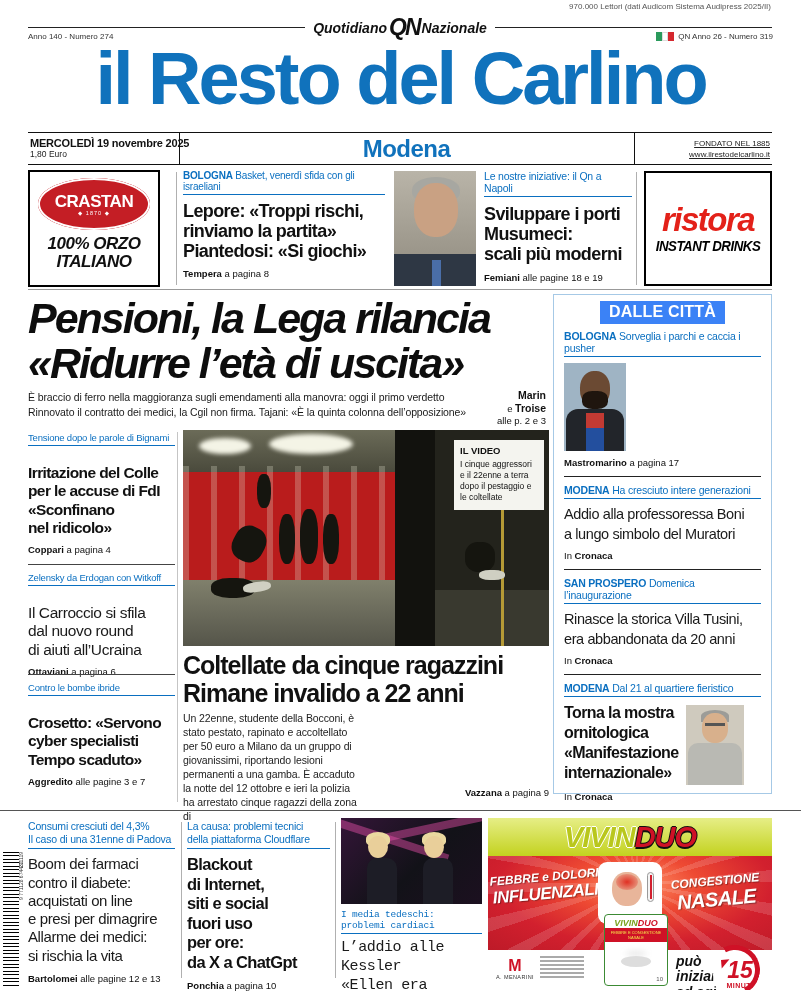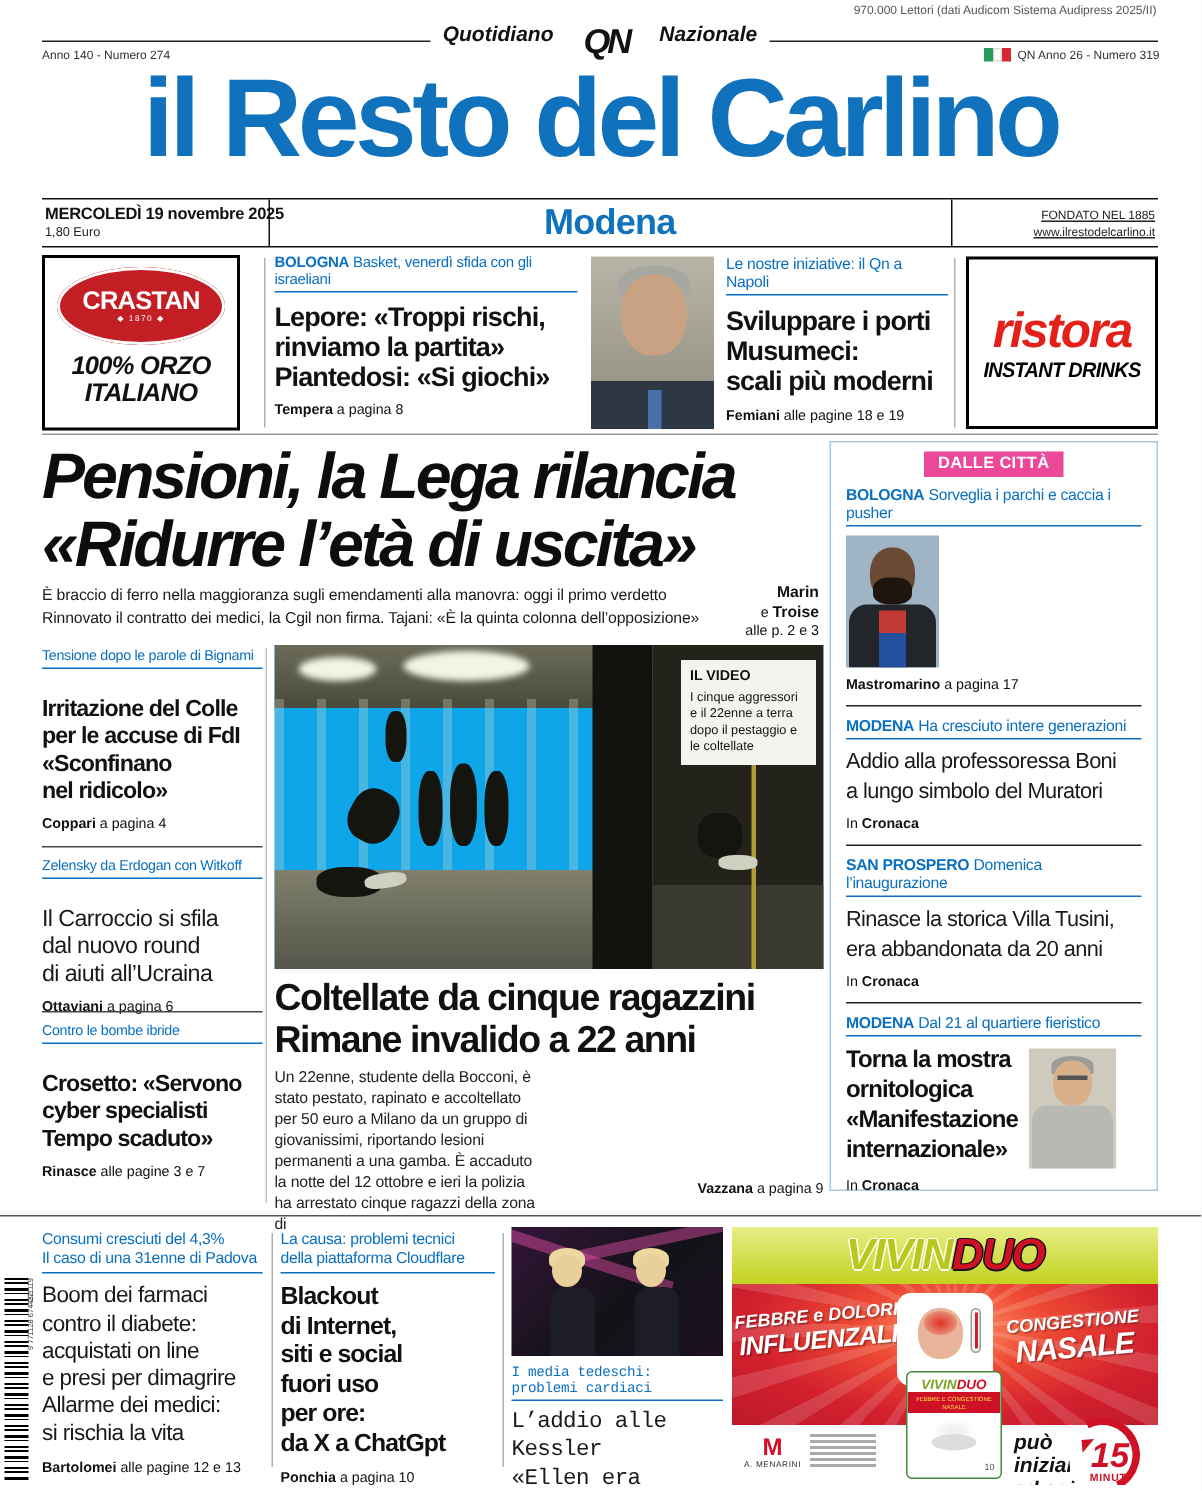--- a/index.html
+++ b/index.html
@@ -6,21 +6,21 @@
   body { background:#e8e8e8; font-family:"Liberation Sans", sans-serif; }
   #page { position:relative; width:801px; height:994px; background:#ffffff; margin:0 auto;
           overflow:hidden; color:#111; }
   .abs { position:absolute; }
   .preline { white-space:pre-line; }
 
   
   .readers { top:2px; right:30px; font-size:8px; color:#555; }
   .strap { top:14px; left:28px; width:744px; display:flex; align-items:center; gap:8px; }
   .strap .rule { flex:1; height:1px; background:#222; }
-  .strap-text { display:flex; gap:20px; font-style:italic; font-weight:bold; font-size:14px; }
+  .strap-text { display:flex; align-items:center; gap:2px; font-style:italic; font-weight:bold; font-size:14px; }
   .qn-logo { font-size:23px; letter-spacing:-2px; font-style:italic; font-weight:bold; }
   .issue-left { top:32px; left:28px; font-size:8px; color:#333; }
   .issue-right { top:32px; right:28px; font-size:8px; color:#333; display:flex; align-items:center; gap:4px; }
   .flag { display:inline-flex; }
   .flag i { width:6px; height:9px; display:inline-block; }
   .flag .g { background:#2a9a5c; } .flag .w { background:#fff; border:1px solid #ddd; } .flag .r { background:#d5282f; }
   .masthead { top:40px; left:0; width:801px; text-align:center; font-size:74px; font-weight:bold;
               letter-spacing:-3px; line-height:1.05; color:#1072bc; }
 
   
@@ -79,21 +79,21 @@
 
   
   .leftcol-item { left:28px; width:147px; }
   .leftcol-item .kicker { font-size:9.5px; }
   .leftcol-item .hl { margin-top:18px; font-size:15.5px; line-height:1.18; }
   .leftcol-item .byline { margin-top:7px; }
   .lc-div { left:28px; width:147px; height:1px; background:#444; }
   .col-div { width:1px; background:#c5c5c5; }
 
   
-  .cctv { left:183px; top:430px; width:366px; height:216px; background:#0ea5e9; overflow:hidden; }
+  .cctv { left:183px; top:430px; width:366px; height:216px; background:#b91c1c; overflow:hidden; }
   .cctv-ceiling { position:absolute; left:0; top:0; width:250px; height:42px; background:linear-gradient(#6b6b58,#4a4a3c); }
   .light { position:absolute; background:#f4f4e6; border-radius:50%; filter:blur(2px); }
   .cctv-cols { position:absolute; left:0; top:36px; width:210px; height:120px;
                background:repeating-linear-gradient(90deg, rgba(225,225,205,.28) 0 6px, rgba(0,0,0,0) 6px 28px); }
   .cctv-floor { position:absolute; left:0; top:150px; width:215px; height:66px; background:linear-gradient(#80806c,#55554a); }
   .cctv-door { position:absolute; left:212px; top:0; width:40px; height:216px; background:#12120e; }
   .cctv-right { position:absolute; left:252px; top:0; width:114px; height:216px; background:#23231c; }
   .cctv-right-floor { position:absolute; left:252px; top:160px; width:114px; height:56px; background:#39392f; }
   .cctv-rail { position:absolute; left:318px; top:40px; width:3px; height:176px; background:#b59a36; }
   .fig { position:absolute; background:#15150f; border-radius:42%; }
@@ -102,22 +102,22 @@
                   font-size:8.5px; line-height:1.3; color:#111; }
   .cctv-overlay b { display:block; font-size:9.5px; margin-bottom:2px; }
 
   
   .vid-hl { left:183px; top:652px; width:370px; font-size:25px; font-weight:bold; letter-spacing:-1px; line-height:1.1; }
   .vid-col { top:712px; width:177px; font-size:10.5px; line-height:1.33; letter-spacing:-0.1px; color:#222; }
   .vid-by { left:372px; top:787px; width:177px; text-align:right; }
 
   
   .citybox { left:553px; top:294px; width:219px; height:500px; border:1px solid #a6c9e6; padding:6px 10px 0; }
-  .city-badge { display:block; width:max-content; margin:0 auto 6px; background:#ec4899; color:#fff;
-                font-weight:bold; font-size:11px; padding:2px 9px 3px; letter-spacing:0.2px; }
+  .city-badge { display:block; width:max-content; margin:0 auto 6px; background:#3b82f6; color:#fff;
+                font-weight:bold; font-size:16px; padding:2px 9px 3px; letter-spacing:0.2px; }
   .citybox .kicker { font-size:10.5px; }
   .city-row { display:flex; gap:7px; margin-top:6px; }
   .omo { width:62px; height:88px; flex:0 0 auto; background:#9fb4c4; position:relative; overflow:hidden; }
   .omo-head { position:absolute; left:16px; top:8px; width:30px; height:36px; background:#6b4a33; border-radius:46%; }
   .omo-beard { position:absolute; left:18px; top:28px; width:26px; height:18px; background:#1f150e; border-radius:40%; }
   .omo-torso { position:absolute; left:2px; top:46px; width:58px; height:42px; background:#22252a; border-radius:12px 12px 0 0; }
   .omo-shirt { position:absolute; left:22px; top:50px; width:18px; height:38px; background:linear-gradient(#c23a33 0 40%, #234f9e 40%); }
   .city-hl1 { font-size:16px; line-height:1.3; }
   .citybox .byline { margin-top:6px; }
   .city-div { height:1px; background:#222; margin:8px 0 7px; }
@@ -302,21 +302,21 @@
 di aiuti all’Ucraina</div>
     <div class="byline"><b>Ottaviani</b><span> a pagina 6</span></div>
   </div>
   <div class="abs lc-div" style="top:674px;"></div>
 
   <div class="abs leftcol-item" style="top:682px;">
     <div class="kicker">Contro le bombe ibride</div>
     <div class="hl hl-bold preline">Crosetto: «Servono
 cyber specialisti
 Tempo scaduto»</div>
-    <div class="byline"><b>Rinasce</b><span> alle pagine 3 e 7</span></div>
+    <div class="byline"><b>Aggredito</b><span> alle pagine 3 e 7</span></div>
   </div>
 
   <div class="abs col-div" style="left:177px; top:432px; height:370px;"></div>
 
   <div class="abs cctv">
     <div class="cctv-ceiling"></div>
     <div class="light" style="left:16px; top:8px; width:52px; height:16px;"></div>
     <div class="light" style="left:86px; top:4px; width:84px; height:20px;"></div>
     <div class="light" style="left:252px; top:10px; width:58px; height:16px;"></div>
     <div class="cctv-cols"></div>

